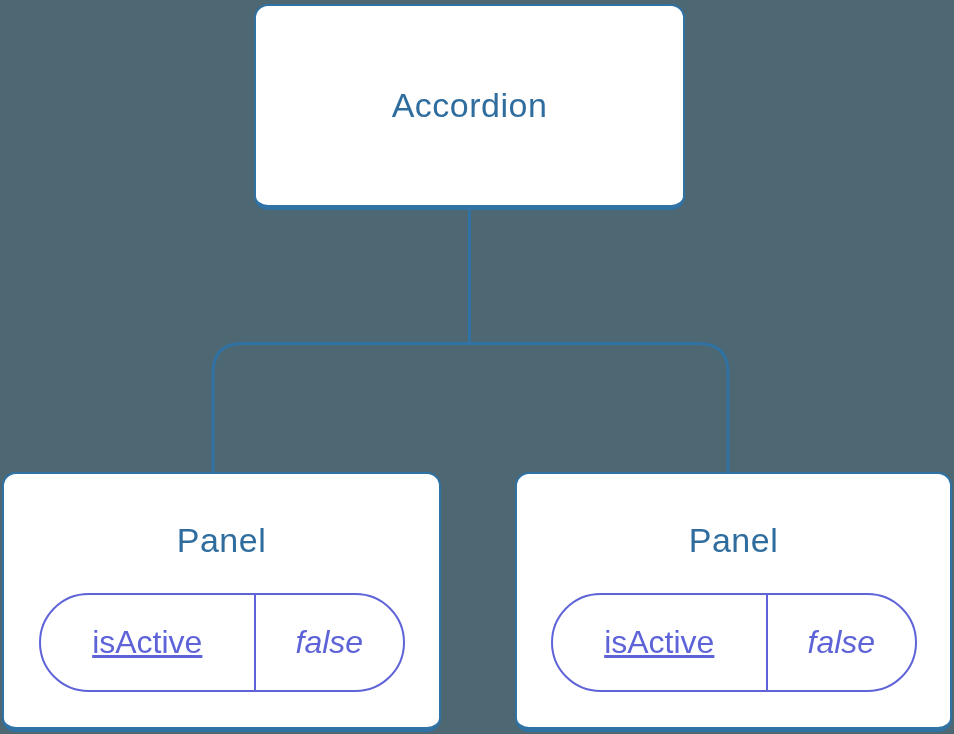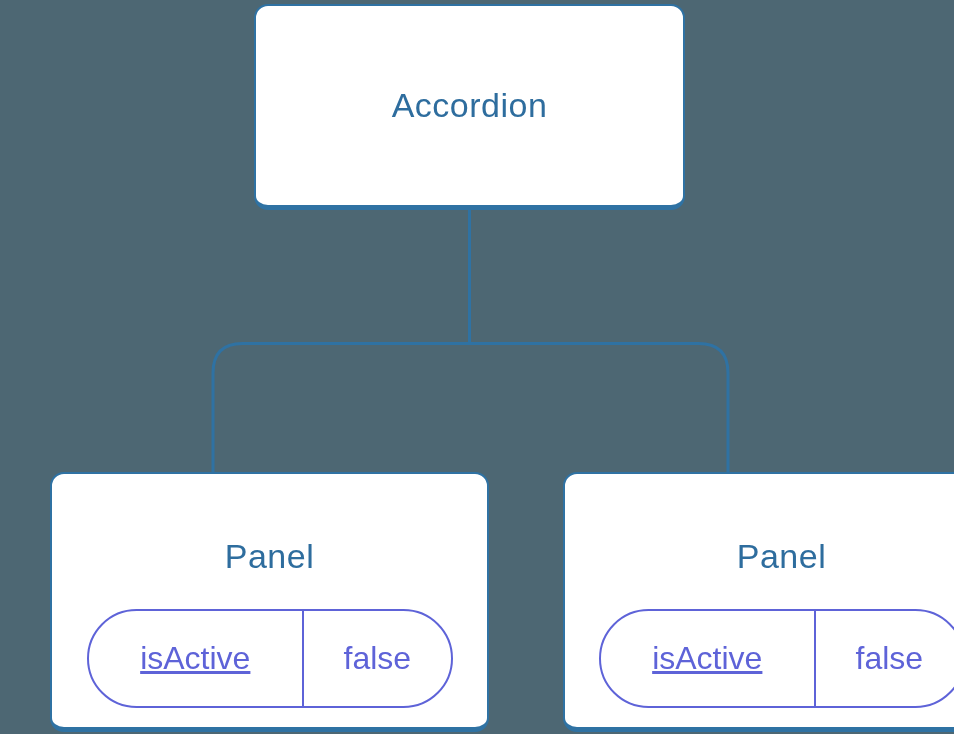--- a/index.html
+++ b/index.html
@@ -27,22 +27,21 @@
     border-radius:14px;
     box-sizing:border-box;
   }
   .root-box{
     left:254px;top:4px;width:431px;height:206px;
     display:flex;align-items:center;justify-content:center;
   }
   .panel-box{
     top:472px;width:439px;height:260px;
     display:flex;flex-direction:column;align-items:center;
-    padding-top:62px;
-    margin-left:48px;
+    padding-top:46px;
   }
   .panel-left{left:2px;}
   .panel-right{left:515px;width:437px;}
   .box-label{
     color:var(--component-label-color);
     font-size:34px;line-height:1.2;font-weight:500;
     letter-spacing:0.5px;
   }
   .state-pill{
     margin-top:32px;
@@ -52,21 +51,21 @@
     box-sizing:border-box;
     display:flex;align-items:stretch;
     background:var(--box-fill);
   }
   .pill-segment{
     display:flex;align-items:center;justify-content:center;
     color:var(--state-color);
     font-size:32px;
   }
   .pill-key{flex:0 0 59%;border-right:2px solid var(--state-color);text-decoration:underline;}
-  .pill-value{flex:1 1 auto;}
+  .pill-value{flex:1 1 auto;font-style:italic;}
 </style>
 </head>
 <body>
 
 <div class="canvas">
 
   <svg class="connector" viewBox="0 0 954 734" xmlns="http://www.w3.org/2000/svg">
     <path d="M469.5 210 L469.5 343.5"></path>
     <path d="M213 472 L213 373 Q213 343.5 242.5 343.5 L698.5 343.5 Q728 343.5 728 373 L728 472"></path>
   </svg>

